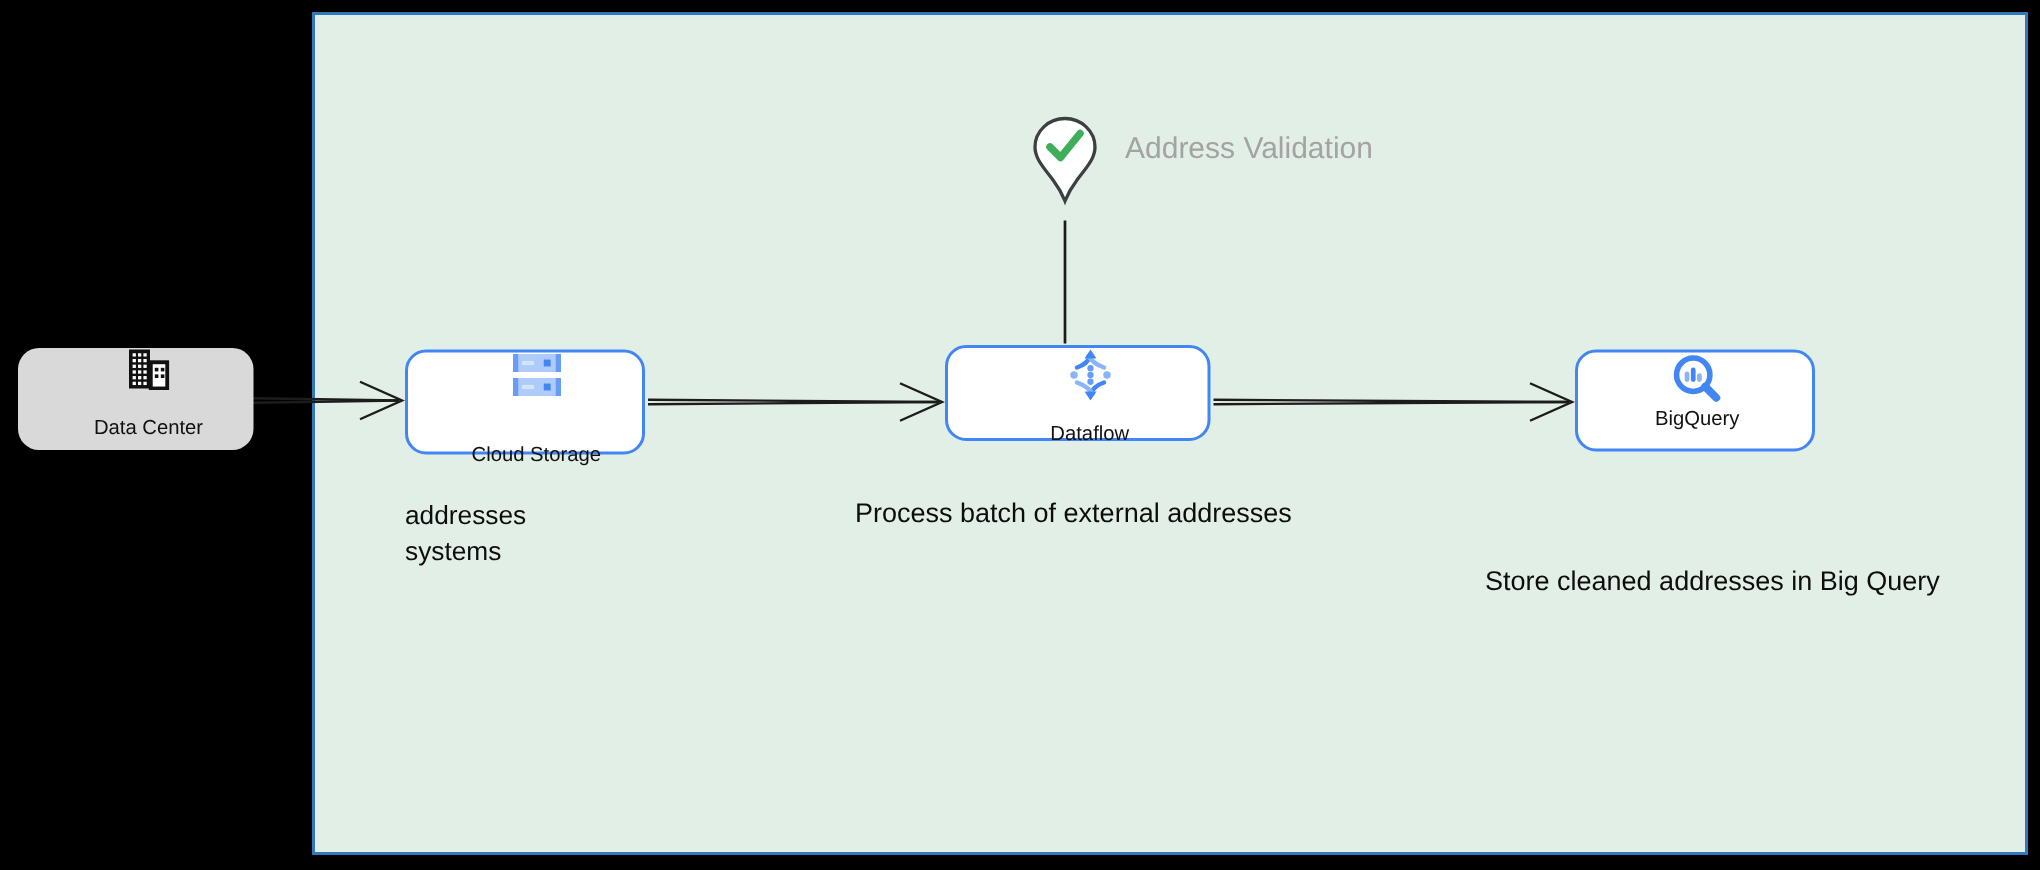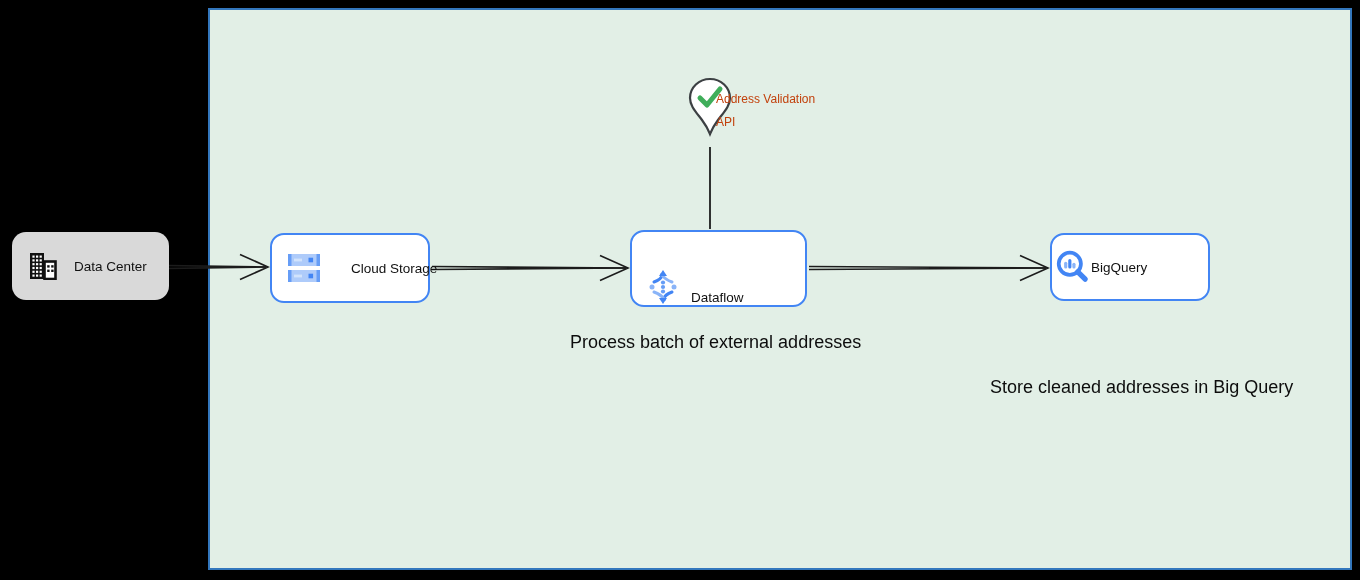--- a/index.html
+++ b/index.html
@@ -23,60 +23,61 @@
     width: 1360px; height: 580px;
     pointer-events: none;
     z-index: 2;
   }
   .node {
     position: absolute;
     display: flex;
     align-items: center;
     border-radius: 14px;
     z-index: 3;
+    flex-direction: column;
   }
   .node .node-label {
     font-size: 13.5px;
     color: #111111;
     white-space: nowrap;
   }
   .node-blue {
     background: #ffffff;
     border: 2.5px solid #4285f4;
   }
   .node-data-center {
     left: 12px; top: 232px; width: 157px; height: 68px;
     background: #d9d9d9;
     padding-left: 17px; gap: 17px;
   }
   .node-cloud-storage {
     left: 270px; top: 233px; width: 160px; height: 70px;
     padding-left: 15px; gap: 30px;
   }
   .node-dataflow {
-    left: 630px; top: 230px; width: 177px; height: 77px;
-    padding-left: 16px; gap: 13px; align-items: flex-end;
+    left: 630px; top: 230px; width: 177px; height: 64px;
+    padding-left: 16px; gap: 13px;
   }
   .node-bigquery {
     left: 1050px; top: 233px; width: 160px; height: 68px;
     padding-left: 3px; 
   }
   .icon { display: inline-flex; flex: 0 0 auto; }
   .pin-wrap {
     position: absolute;
     left: 686px; top: 76px;
     width: 48px; height: 62px;
     z-index: 3;
   }
   .annotation-label {
     position: absolute;
-    left: 716px; top: 88px;
-    font-size: 12px;
+    left: 750px; top: 88px;
+    font-size: 20px;
     line-height: 23px;
-    color: #c2410c;
+    color: #a3a3a3;
     z-index: 3;
   }
   .caption {
     position: absolute;
     font-size: 17.5px;
     line-height: 24px;
     color: #0d0d0d;
     z-index: 3;
     white-space: nowrap;
   }
@@ -205,19 +206,20 @@
 <div class="pin-wrap">
   <span class="icon">
     <svg width="48" height="62" viewBox="0 0 48 62" xmlns="http://www.w3.org/2000/svg">
       <path d="M24,3 C35,3 44,11.5 44,22 C44,30 38,36 32,44 C29,48 26,53 24,58 C22,53 19,48 16,44 C10,36 4,30 4,22 C4,11.5 13,3 24,3 Z" fill="#ffffff" stroke="#3c4043" stroke-width="2.2"></path>
       <path d="M14,22 L21,29 L34,13" fill="none" stroke="#3fae5a" stroke-width="5" stroke-linecap="round" stroke-linejoin="round"></path>
     </svg>
   </span>
 </div>
 <div class="annotation-label">
   <div>Address Validation</div>
-  <div>API</div>
 </div>
 
 <div class="caption caption-upload">
+  <div>addresses</div>
+  <div>systems</div>
 </div>
 <div class="caption caption-process">Process batch of external addresses</div>
 <div class="caption caption-store">Store cleaned addresses in Big Query</div>
 
 </body></html>

